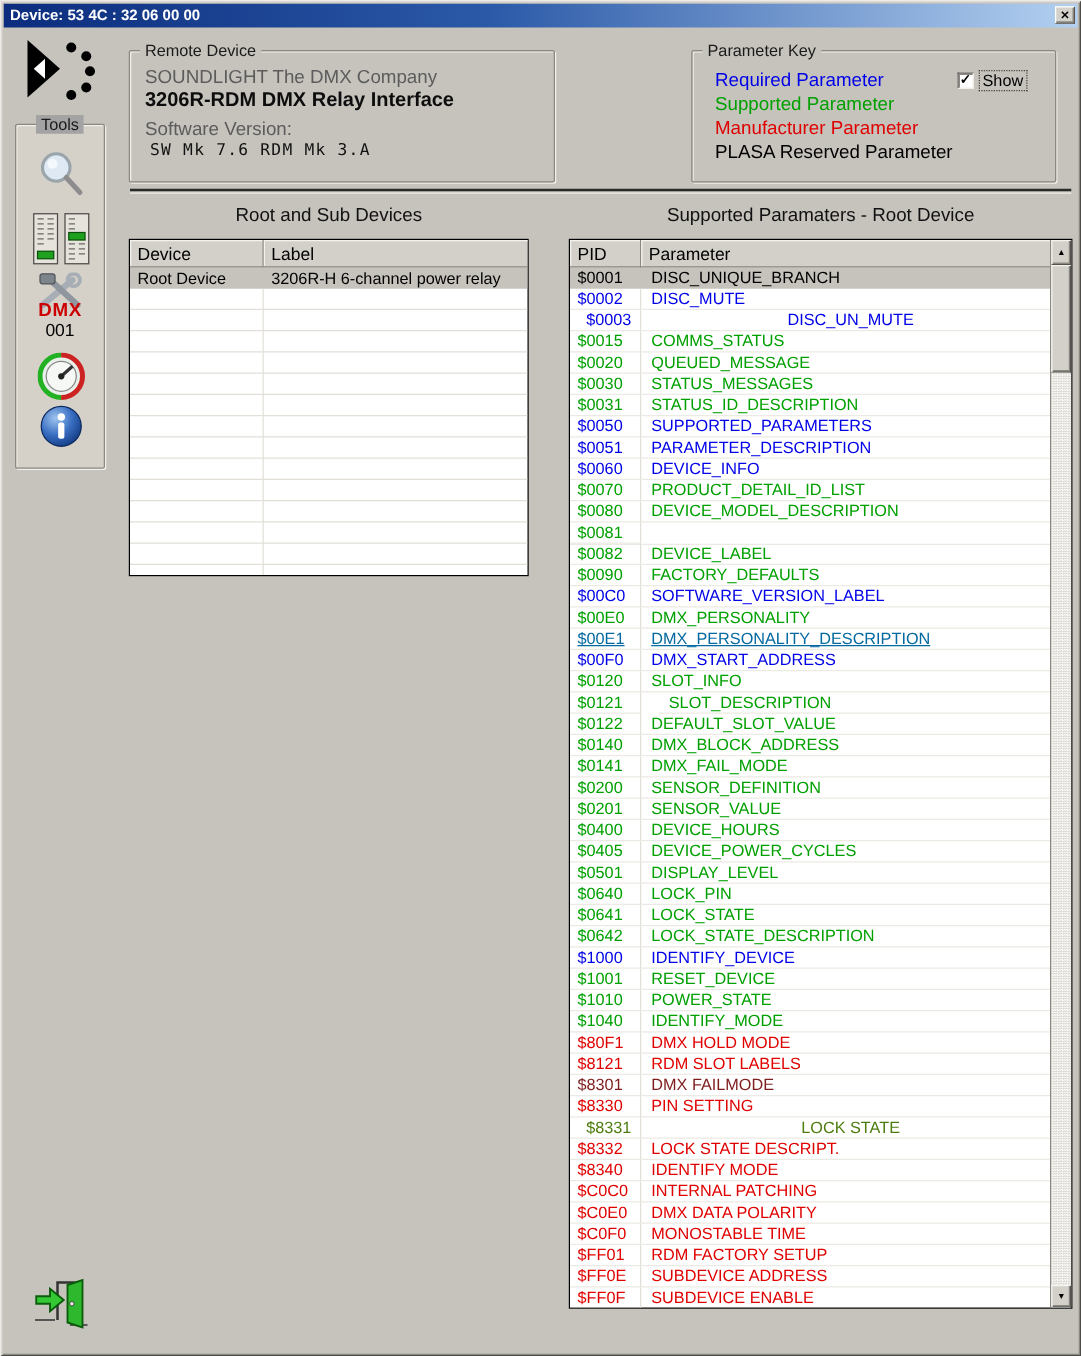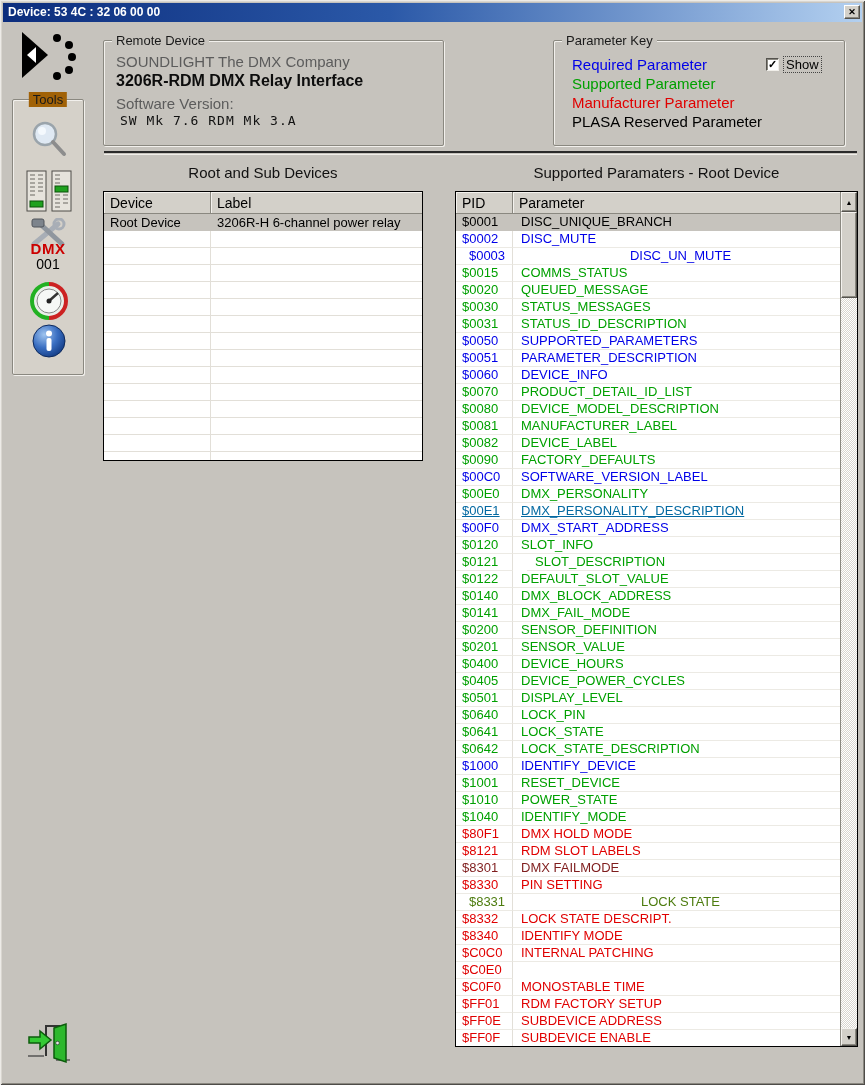--- a/index.html
+++ b/index.html
@@ -36,21 +36,21 @@
   }
   .groupbox .legend {
     position:absolute; top:-8px; background:#c6c3bd; padding:0 4px;
     font-size:13px; color:#1a1a1a; line-height:15px;
   }
   .gb-remote { left:103px; top:40px; width:341px; height:106px; }
   .gb-remote .legend { left:8px; }
   .gb-key { left:553px; top:40px; width:292px; height:106px; }
   .gb-key .legend { left:8px; }
   .gb-tools { left:12px; top:99px; width:72px; height:276px; background:#d5d1c9; }
-  .gb-tools .legend { left:50%; transform:translateX(-50%); background:#a16207; }
+  .gb-tools .legend { left:50%; transform:translateX(-50%); background:#a3a3a3; }
 
   .rd-maker { position:absolute; left:12px; top:12px; font-size:15px; color:#5c5c5c; }
   .rd-model { position:absolute; left:12px; top:31px; font-size:16px; font-weight:bold; color:#0d0d0d; }
   .rd-swlabel { position:absolute; left:12px; top:54px; font-size:15px; color:#5c5c5c; }
   .rd-swval { position:absolute; left:16px; top:72px; font-size:13px; color:#111;
               font-family:"DejaVu Sans Mono", monospace; letter-spacing:1px; }
 
   .key-list { position:absolute; left:18px; top:14px; }
   .key-line { font-size:15px; line-height:19px; white-space:nowrap; }
 
@@ -364,21 +364,21 @@
             <div class="pcell pname">DEVICE_INFO</div>
           </div>
           <div class="prow" style="color: rgb(0, 160, 0);">
             <div class="pcell pid">$0070</div>
             <div class="pcell pname">PRODUCT_DETAIL_ID_LIST</div>
           </div>
           <div class="prow" style="color: rgb(0, 160, 0);">
             <div class="pcell pid">$0080</div>
             <div class="pcell pname">DEVICE_MODEL_DESCRIPTION</div>
           </div>
-          <div class="prow" style="color: rgb(0, 160, 0);">
+          <div class="prow" style="color: rgb(0, 160, 0); flex-direction: column;">
             <div class="pcell pid">$0081</div>
             <div class="pcell pname">MANUFACTURER_LABEL</div>
           </div>
           <div class="prow" style="color: rgb(0, 160, 0);">
             <div class="pcell pid">$0082</div>
             <div class="pcell pname">DEVICE_LABEL</div>
           </div>
           <div class="prow" style="color: rgb(0, 160, 0);">
             <div class="pcell pid">$0090</div>
             <div class="pcell pname">FACTORY_DEFAULTS</div>
@@ -494,20 +494,21 @@
           <div class="prow" style="color: rgb(224, 0, 0);">
             <div class="pcell pid">$8340</div>
             <div class="pcell pname">IDENTIFY MODE</div>
           </div>
           <div class="prow" style="color: rgb(224, 0, 0);">
             <div class="pcell pid">$C0C0</div>
             <div class="pcell pname">INTERNAL PATCHING</div>
           </div>
           <div class="prow" style="color: rgb(224, 0, 0);">
             <div class="pcell pid">$C0E0</div>
+            <div class="pcell pname">DMX DATA POLARITY</div>
           </div>
           <div class="prow" style="color: rgb(224, 0, 0);">
             <div class="pcell pid">$C0F0</div>
             <div class="pcell pname">MONOSTABLE TIME</div>
           </div>
           <div class="prow" style="color: rgb(224, 0, 0);">
             <div class="pcell pid">$FF01</div>
             <div class="pcell pname">RDM FACTORY SETUP</div>
           </div>
           <div class="prow" style="color: rgb(224, 0, 0);">

